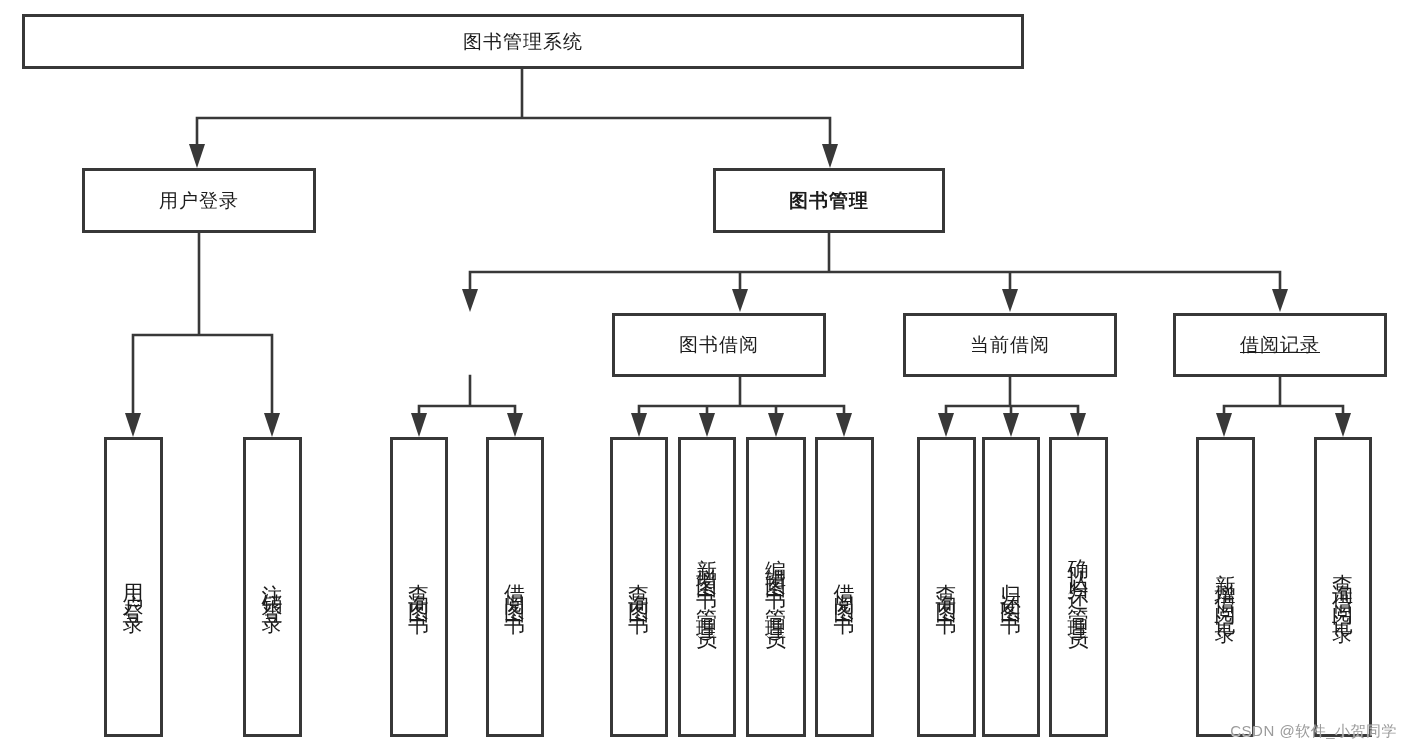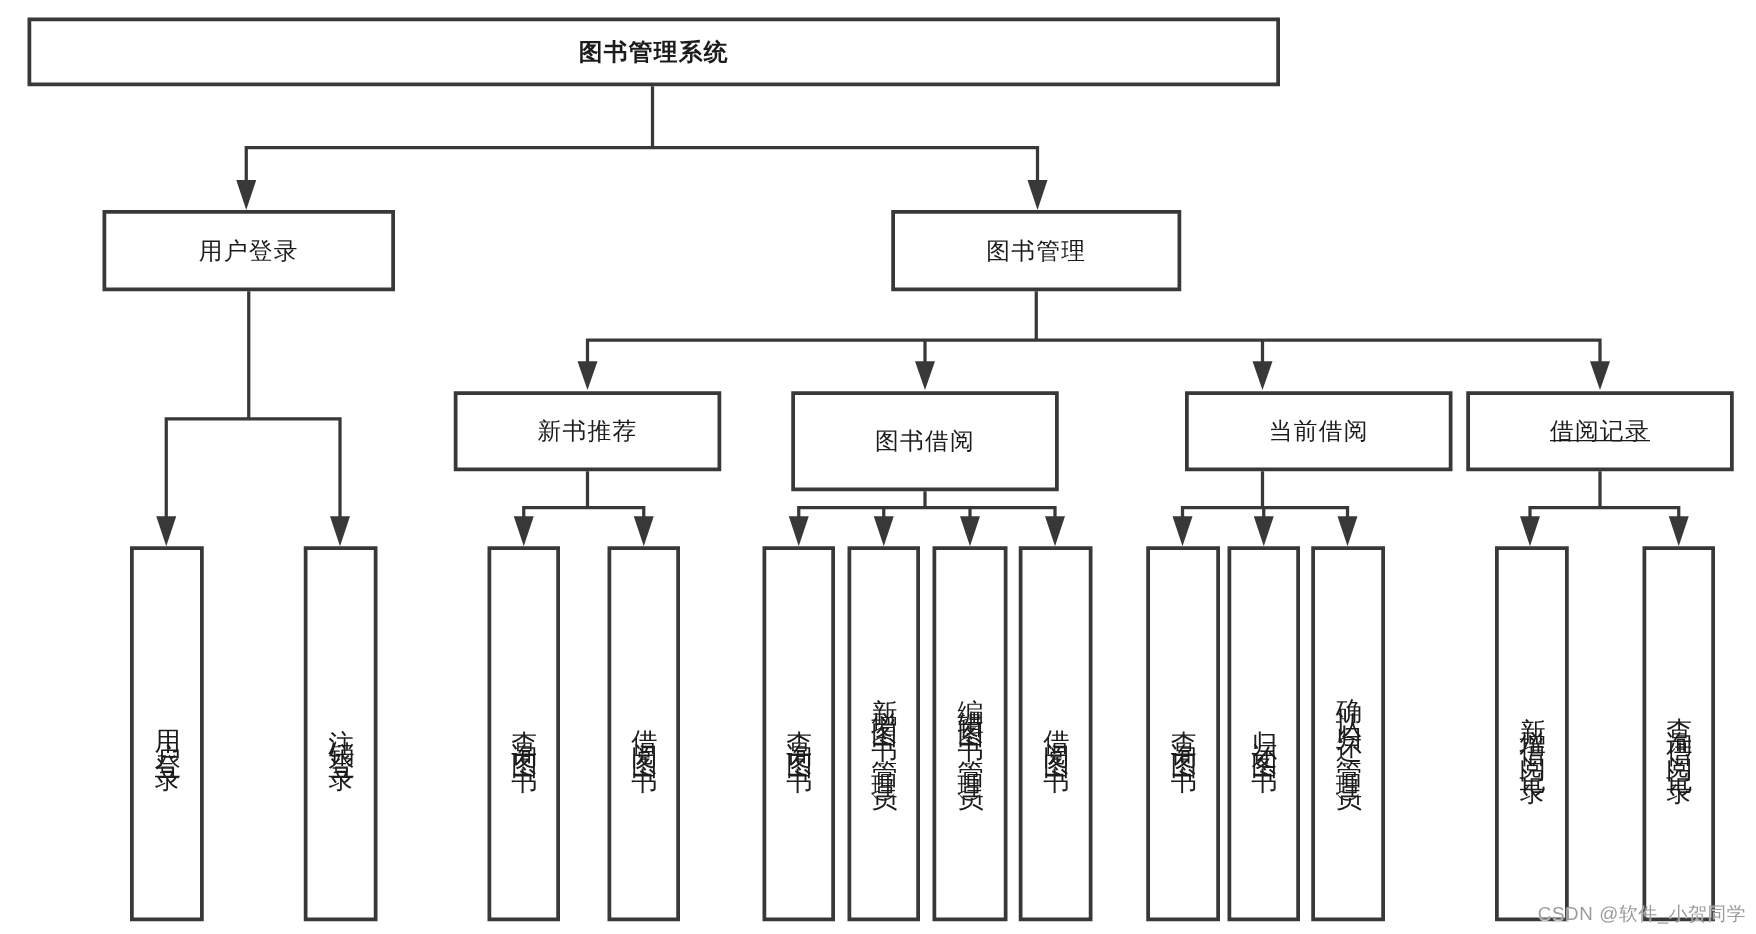--- a/index.html
+++ b/index.html
@@ -43,21 +43,20 @@
     justify-content: center;
   }
   .hnode span {
     font-size: 19px;
     letter-spacing: 1px;
     white-space: nowrap;
   }
   .root-node span {
     font-size: 19px;
     letter-spacing: 1px;
-    font-weight: bold;
   }
   .vnode span {
     writing-mode: vertical-rl;
     text-orientation: mixed;
     font-size: 21px;
     letter-spacing: 10px;
     line-height: 1;
   }
   .watermark {
     position: absolute;
@@ -111,31 +110,28 @@
     <polygon points="1335,413 1351,413 1343,437"></polygon>
   </svg>
 
   <div class="node hnode root-node" style="left:22px; top:14px; width:1002px; height:55px;">
     <span>图书管理系统</span>
   </div>
 
   <div class="node hnode" style="left:82px; top:168px; width:234px; height:65px;">
     <span>用户登录</span>
   </div>
-  <div class="node hnode" style="left:713px; top:168px; width:232px; height:65px;">
+  <div class="node hnode" style="left:713px; top:168px; width:232px; height:65px;font-weight:bold;">
     <span>图书管理</span>
   </div>
 
-  <div class="node hnode" style="left:363px; top:313px; width:214px; height:64px;">
-    <span>新书推荐</span>
-  </div>
-  <div class="node hnode" style="left:633px; top:313px; width:214px; height:80px;">
+  <div class="node hnode" style="left:612px; top:313px; width:214px; height:64px;">
     <span>图书借阅</span>
   </div>
-  <div class="node hnode" style="left:948px; top:313px; width:214px; height:64px;">
+  <div class="node hnode" style="left:903px; top:313px; width:214px; height:64px;">
     <span>当前借阅</span>
   </div>
   <div class="node hnode" style="left:1173px; top:313px; width:214px; height:64px;text-decoration:underline;">
     <span>借阅记录</span>
   </div>
 
   <div class="node vnode" style="left:104px; top:437px; width:59px; height:300px;">
     <span>用户登录</span>
   </div>
   <div class="node vnode" style="left:243px; top:437px; width:59px; height:300px;">

